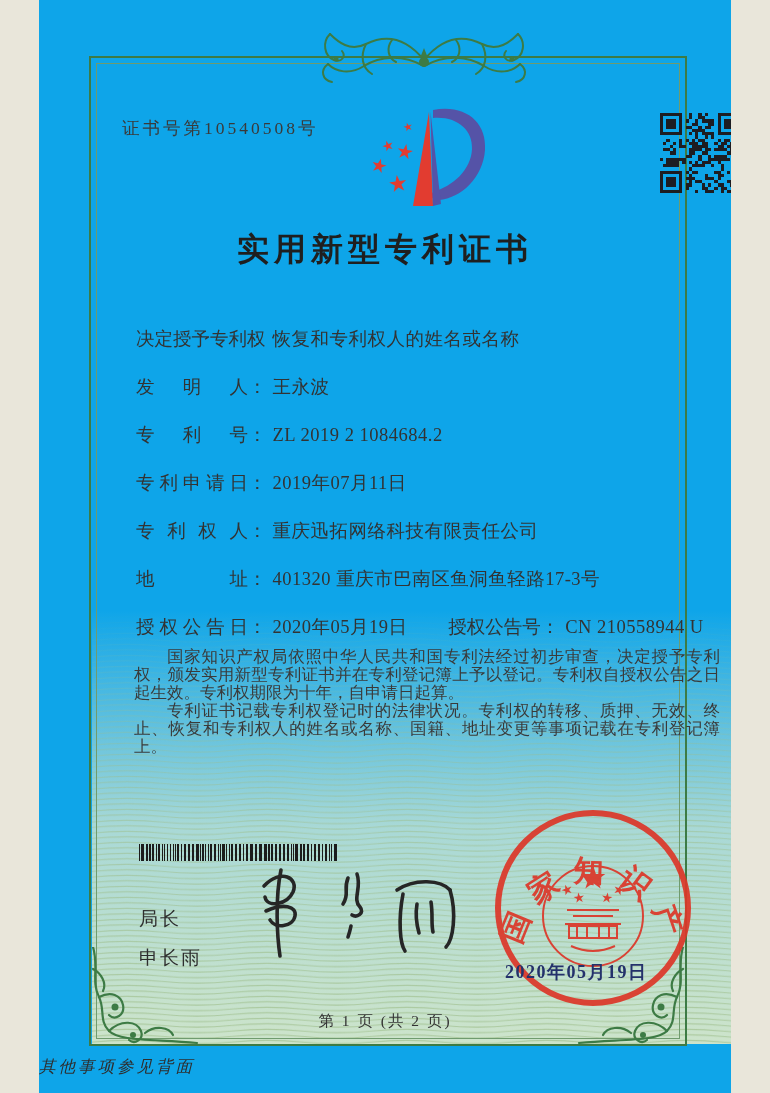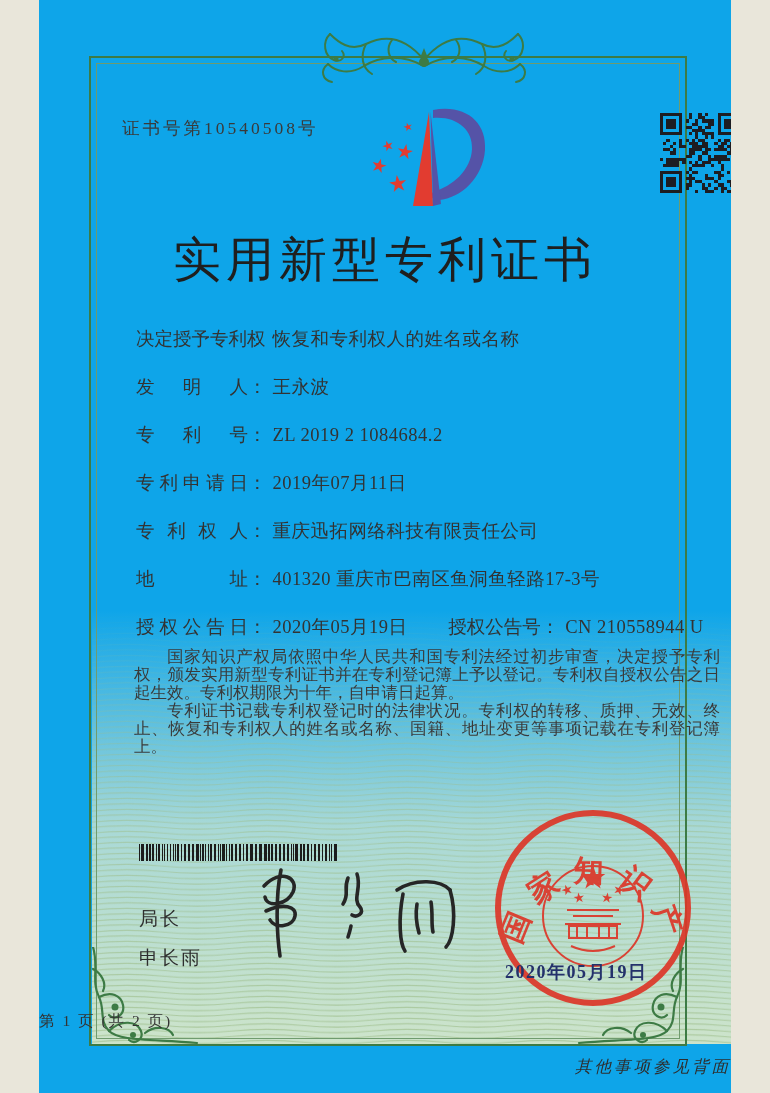--- a/index.html
+++ b/index.html
@@ -16,21 +16,21 @@
   .guilloche{position:absolute; left:53px; top:610px; pointer-events:none;}
   .ornament-top{position:absolute; left:263px; top:26px; pointer-events:none;}
   .corner{position:absolute; pointer-events:none;}
   .corner-left{left:46px; bottom:42px;}
   .corner-right{right:40px; bottom:42px; transform:scaleX(-1);}
   
   .cert-no{position:absolute; left:83px; top:116px; font-size:17.5px; letter-spacing:3px; color:#3a3a3a;}
   .logo{position:absolute; left:328px; top:104px;}
   .qr{position:absolute; left:621px; top:113px;}
   .title{position:absolute; left:0; right:0; top:228px; margin:0; text-align:center;
-    font-size:48px; font-weight:400; letter-spacing:5px; color:#1f1f1f;}
+    font-size:32px; font-weight:700; letter-spacing:5px; color:#1f1f1f;}
   
   .fields{position:absolute; left:97px; top:326px; right:60px;}
   .field-row{height:48px; font-size:18.5px; color:#333; white-space:nowrap;}
   .flabel{display:inline-block; width:112px; text-align:justify; text-align-last:justify; vertical-align:bottom;}
   .fcolon{display:inline-block; margin-right:6px;}
   .fvalue{letter-spacing:.5px;}
   .grant-row{position:absolute; left:97px; top:614px; font-size:18.5px; color:#333; white-space:nowrap;}
   .grant-second{margin-left:36px;}
   
   .body-text{position:absolute; left:95px; top:648px; width:586px; font-size:16.5px;
@@ -40,22 +40,22 @@
   .barcode{position:absolute; left:100px; top:844px;}
   
   .officer{position:absolute; left:100px; top:898px; font-size:19px; color:#2e2e2e; letter-spacing:2px;margin-top:8px;}
   .officer div{margin-bottom:13px;}
   .signature{position:absolute; left:212px; top:854px;}
   
   .seal{position:absolute; left:452px; top:806px; opacity:.93;}
   .seal-date{position:absolute; left:466px; top:960px; font-size:18px; letter-spacing:1.5px;
     color:#24316b; font-weight:600;}
   
-  .page-no{position:absolute; left:0; right:0; top:1011px; font-size:15.5px; color:#333; letter-spacing:2px;}
-  .back-note{position:absolute; left:0; right:0; top:1056px; text-align:right; font-size:16.5px; color:#2e2e2e; letter-spacing:3px; font-style:italic;}
+  .page-no{position:absolute; left:0; right:0; top:1011px; text-align:center; font-size:15.5px; color:#333; letter-spacing:2px;}
+  .back-note{position:absolute; left:0; right:0; top:1056px; text-align:left; font-size:16.5px; color:#2e2e2e; letter-spacing:3px; font-style:italic;}
 </style>
 </head>
 <body>
 
 <div class="page">
 
   <svg class="guilloche" width="668" height="434" viewBox="0 0 668 434">
     <defs>
       <pattern id="wv" width="140" height="5.5" patternUnits="userSpaceOnUse">
         <path d="M0,3 q35,-3.4 70,0 t70,0" stroke="#9dbd89" stroke-width="1" fill="none"></path>

